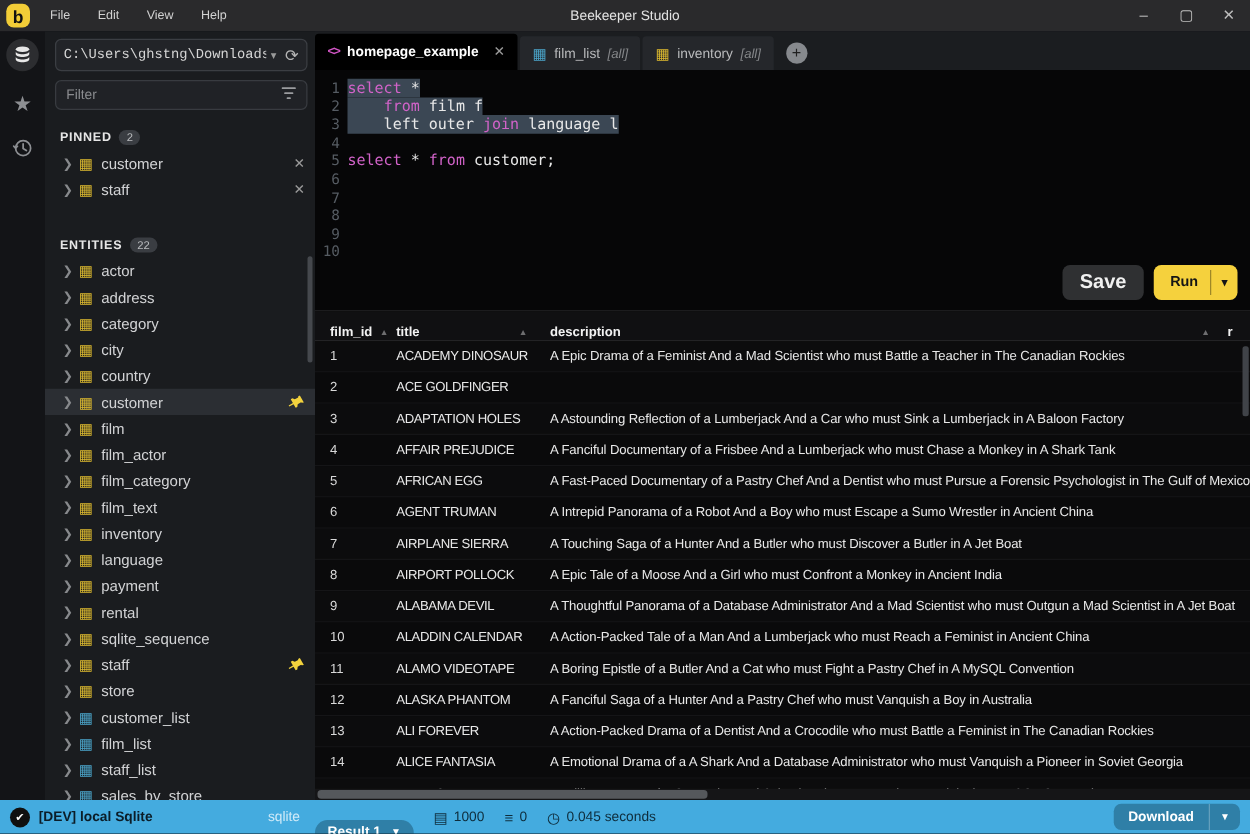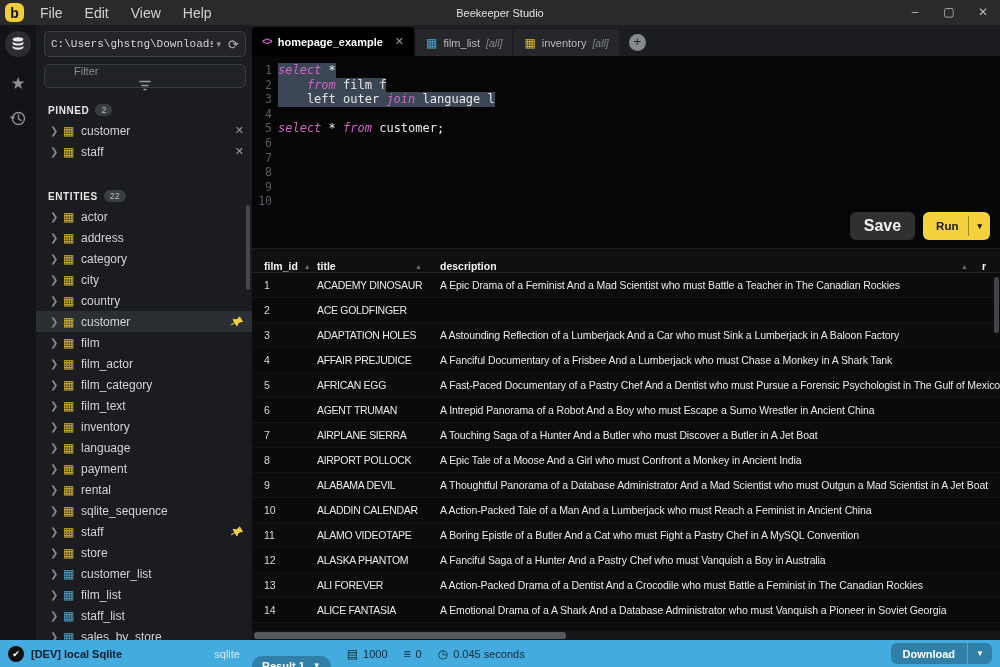--- a/index.html
+++ b/index.html
@@ -3,38 +3,38 @@
 <meta charset="utf-8">
 <style>
   * { margin:0; padding:0; box-sizing:border-box; }
   html,body { width:1000px; height:667px; background:#000; overflow:hidden; }
   body { font-family:"Liberation Sans", sans-serif; color:#d8d8d8; }
   .app { position:relative; width:1000px; height:667px; background:#0b0b0c; display:flex; flex-direction:column; }
 
   
   .titlebar { height:25px; background:#2a2a2c; display:flex; align-items:center; flex:0 0 25px; position:relative; }
   .logo { width:19px; height:19px; margin:0 8px 0 5px; background:#f2cd37; border-radius:6px; color:#111; font-weight:bold; font-size:14px; display:flex; align-items:center; justify-content:center; }
-  .menus { display:flex; gap:22px; font-size:14px; color:#d2d2d2; margin-left:8px; }
+  .menus { display:flex; gap:22px; font-size:10px; color:#d2d2d2; margin-left:8px; }
   .menus span { cursor:default; }
   .tb-title { position:absolute; left:0; right:0; text-align:center; font-size:11px; color:#e3e3e3; pointer-events:none; }
   .win-controls { margin-left:auto; display:flex; gap:0; z-index:2; }
   .win-controls span { width:34px; text-align:center; font-size:12px; color:#bdbdbd; line-height:25px; }
 
   
   .mainrow { flex:1; display:flex; min-height:0; }
   .rail { width:36px; background:#131417; display:flex; flex-direction:column; align-items:center; padding-top:6px; gap:16px; flex:0 0 36px; }
   .rail .db-btn { width:26px; height:26px; border-radius:50%; background:#2c2d30; display:flex; align-items:center; justify-content:center; }
   .rail .icon { color:#8d8f93; font-size:17px; }
 
   .sidebar { width:216px; background:#1a1c1f; flex:0 0 216px; position:relative; overflow:hidden; }
   .conn-row { margin:6px 6px 0 8px; height:26px; border:1px solid #3b3e43; border-radius:5px; background:#222428; display:flex; align-items:center; padding:0 6px; font-size:11px; color:#d5d5d5; }
   .conn-path { flex:1; white-space:nowrap; overflow:hidden;font-family:Liberation Mono, monospace; }
   .conn-caret { color:#9a9a9a; font-size:9px; margin:0 7px 0 4px; }
   .conn-refresh { color:#b5b5b5; font-size:13px; }
-  .filter-row { margin:7px 6px 0 8px; height:24px; border:1px solid #383b40; border-radius:5px; background:#202226; display:flex; align-items:center; padding:0 8px;flex-direction:column; }
+  .filter-row { margin:7px 6px 0 8px; height:24px; border:1px solid #383b40; border-radius:5px; background:#202226; display:flex; align-items:center; padding:0 8px; }
   .filter-row input { flex:1; background:transparent; border:none; outline:none; color:#cfcfcf; font-size:11px; font-family:"Liberation Sans",sans-serif; }
   .filter-row input::placeholder { color:#8b8d90; }
   .funnel { color:#9a9c9f; }
 
   .section-hd { margin:16px 0 4px 12px; display:flex; align-items:center; gap:6px; }
   .section-hd .lbl { font-size:10px; font-weight:bold; letter-spacing:.6px; color:#e6e6e6; }
   .badge { background:#3a3d42; color:#b9bbbe; font-size:9px; border-radius:8px; padding:1px 6px; }
   .section-hd.ent { margin-top:28px; }
 
   .tree-item { height:21px; display:flex; align-items:center; padding:0 8px 0 14px; font-size:12px; color:#d2d3d5; position:relative; }
@@ -58,21 +58,21 @@
   .tab .t-grid.blue { color:#4ba4c9; } .tab .t-grid.yellow { color:#dcb92f; }
   .tab .suffix { font-style:italic; color:#85878a; font-weight:normal; font-size:10.5px; }
   .tab .close { color:#9c9c9c; font-weight:normal; margin-left:6px; font-size:11px; }
   .plus-btn { width:17px; height:17px; border-radius:50%; background:#86898d; color:#202020; font-size:13px; line-height:16px; text-align:center; margin:0 0 5px 8px; }
 
   .editor { position:relative; height:192px; flex:0 0 192px; background:#060607; font-family:"DejaVu Sans Mono", monospace; font-size:12px; padding-top:7px; }
   .cline { display:flex; height:14.6px; line-height:14.6px; white-space:pre; }
   .gutter { width:26px; text-align:right; color:#565c63; flex:0 0 26px; padding-right:6px; font-size:11.5px; }
   .ctext { color:#e8e8e8; }
   .ctext.sel { background:#3b4754; }
-  .tk-kw { color:#d263c9;font-style:italic; }
+  .tk-kw { color:#d263c9; }
   .tk-attr { color:#56b6c2; }
   .editor-actions { position:absolute; right:10px; bottom:8px; display:flex; gap:8px; }
   .save-btn { background:#2f3032; color:#f0f0f0; font-size:16px; font-weight:bold; border:none; border-radius:6px; padding:5px 14px; font-family:"Liberation Sans",sans-serif; }
   .run-btn { background:#f5d13d; color:#151515; font-size:11.5px; font-weight:bold; border:none; border-radius:6px; display:flex; align-items:center; overflow:hidden; font-family:"Liberation Sans",sans-serif; }
   .run-btn .run-lbl { padding:5px 10px 5px 13px; }
   .run-btn .run-caret { padding:5px 8px; border-left:1px solid rgba(0,0,0,.35); font-size:9px; }
 
   
   .results { flex:1; position:relative; overflow:hidden; background:#0a0a0b; border-top:1px solid #1c1c1e; }
   .thead { height:24px; background:#101012; display:flex; align-items:flex-end; font-size:10.5px; font-weight:bold; color:#f2f2f2; border-bottom:1px solid #232325; }

